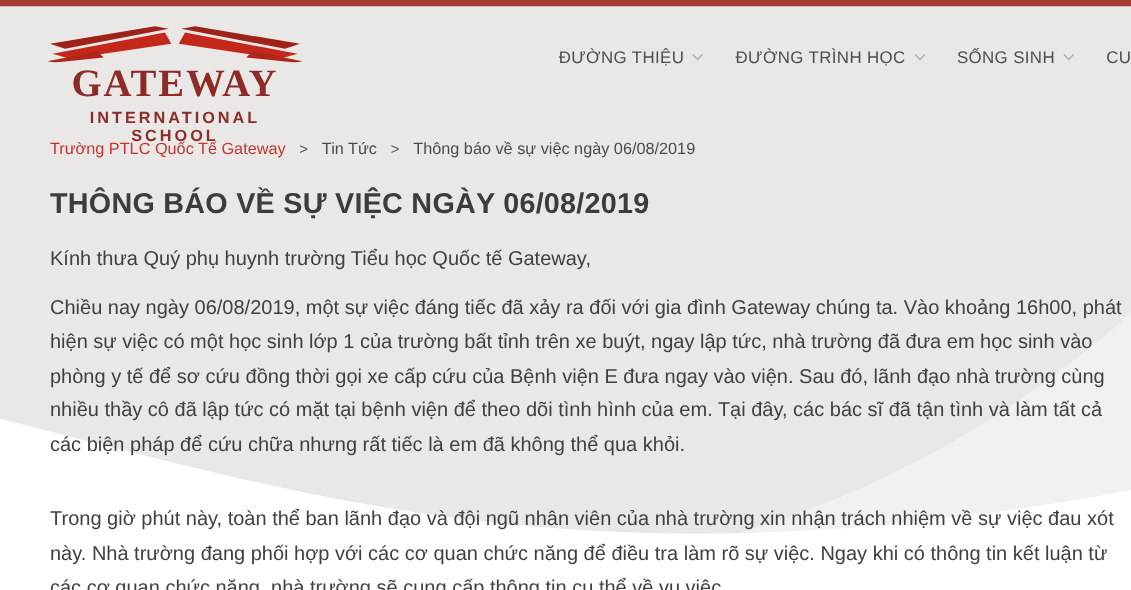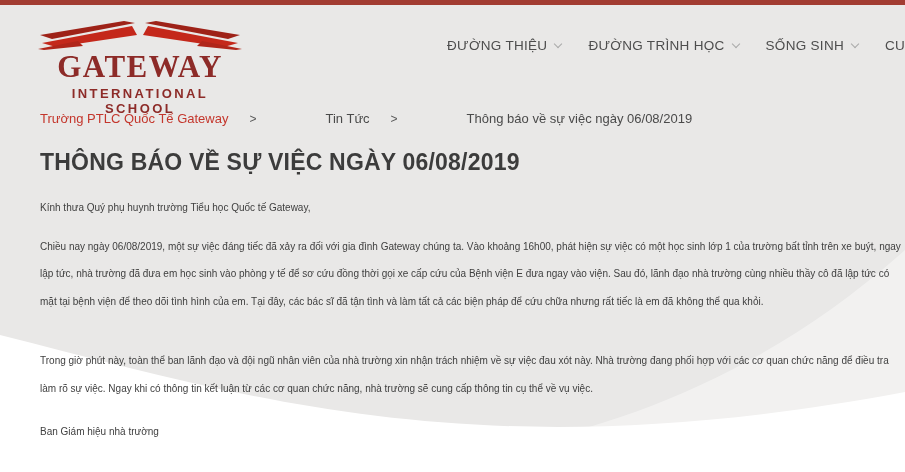--- a/index.html
+++ b/index.html
@@ -30,32 +30,32 @@
     display:flex; align-items:center; font-size:13.5px; color:#4d4d4d;
     letter-spacing:0.3px; cursor:pointer;
   }
   .caret {
     display:inline-block; width:6px; height:6px; margin-left:8px; margin-top:-3px;
     border-right:1.6px solid #a9a9a9; border-bottom:1.6px solid #a9a9a9;
     transform:rotate(45deg);
   }
 
   
-  .breadcrumb { position:absolute; left:40px; top:111px; display:flex; gap:21px; font-size:13px; color:#4a4a4a; z-index:2; align-items:center; }
+  .breadcrumb { position:absolute; left:40px; top:111px; display:flex; gap:11px; font-size:13px; color:#4a4a4a; z-index:2; align-items:center; }
   .crumb-link { color:#c4362c; text-decoration:none; cursor:pointer; }
   .crumb-sep { color:#5a5a5a; font-size:12px; }
-  .crumb-current { color:#4a4a4a;margin-left:48px; }
+  .crumb-current { color:#4a4a4a; }
 
   
   .article { position:absolute; left:40px; top:148px; width:862px; z-index:2; }
   .article h1 {
     font-size:23px; line-height:28px; font-weight:bold; color:#3c3c3c;
     letter-spacing:0.2px; margin-bottom:18px;
   }
-  .article p { font-size:10px; line-height:27.5px; color:#404040; }
+  .article p { font-size:16px; line-height:27.5px; color:#404040; }
   .p-greeting { margin-bottom:11px; }
   .p-body1 { margin-bottom:0; }
   .p-body2 { margin-bottom:0;margin-top:32px; }
   .p-signature { margin-top:16px; }
 </style>
 </head>
 <body>
 
 <div class="viewport">
 

